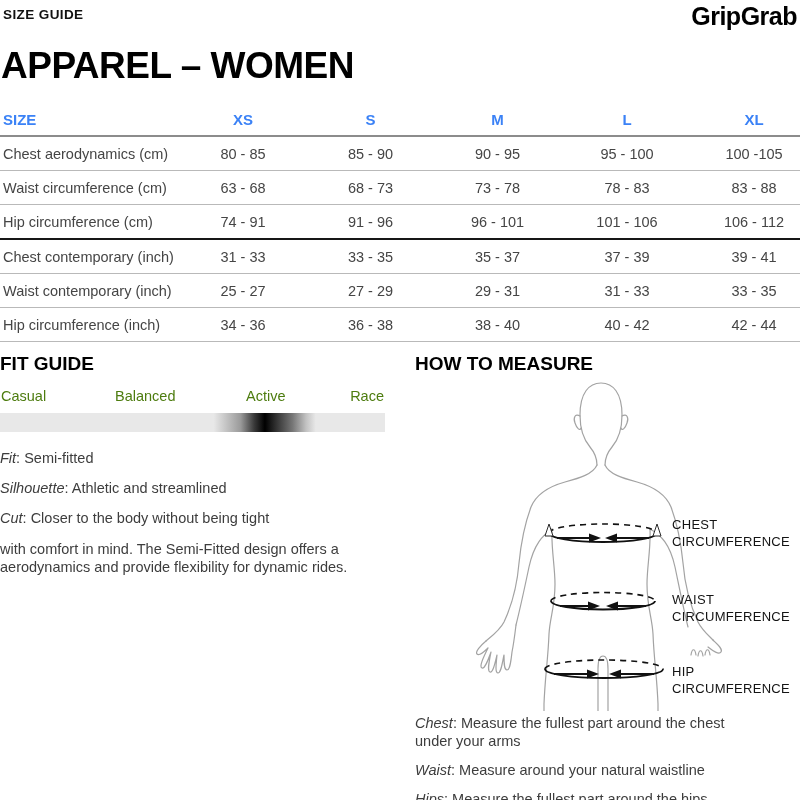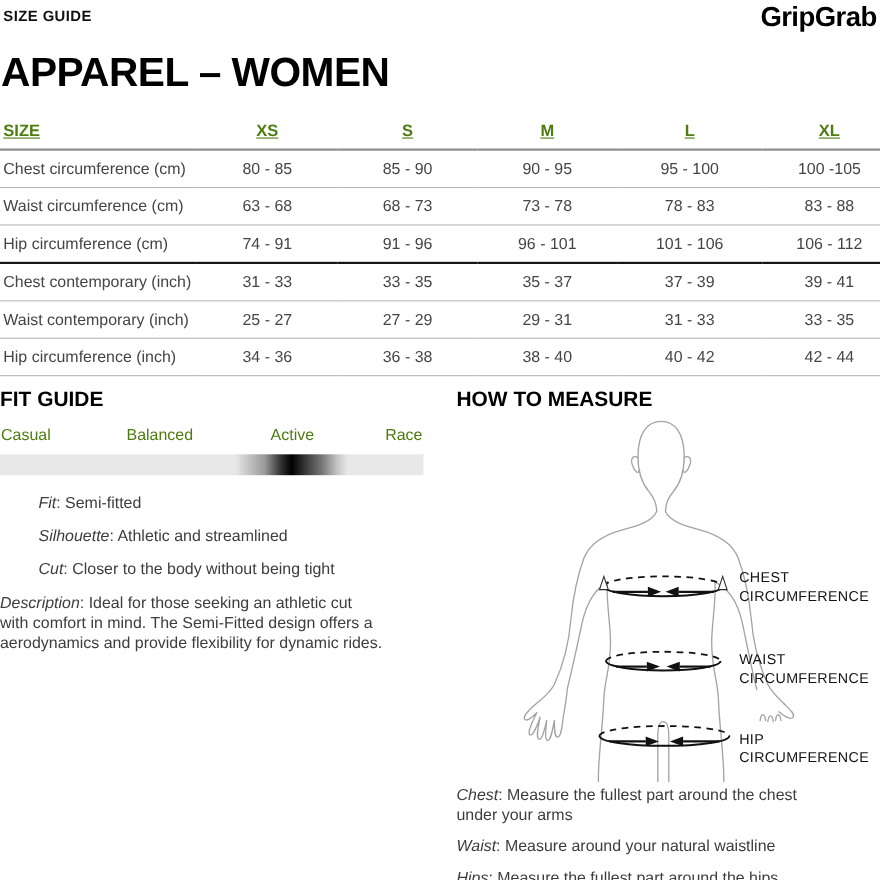--- a/index.html
+++ b/index.html
@@ -6,39 +6,39 @@
   .page{position:relative;width:800px;height:800px;background:#fff;overflow:hidden;
         font-family:"Liberation Sans",sans-serif;color:#1a1a1a;}
   .eyebrow{position:absolute;left:3px;top:7px;font-size:13.5px;font-weight:600;letter-spacing:.4px;color:#111;}
   .brand{position:absolute;right:3px;top:2px;font-size:25px;font-weight:800;letter-spacing:-.5px;color:#000;}
   .title{position:absolute;left:1px;top:45px;font-size:37px;font-weight:900;letter-spacing:-.5px;color:#000;}
 
   
   table.size{position:absolute;left:0;top:104px;width:800px;border-collapse:collapse;table-layout:fixed;}
   table.size col.c0{width:179px}table.size col.c1{width:128px}table.size col.c2{width:127px}
   table.size col.c3{width:127px}table.size col.c4{width:132px}table.size col.c5{width:107px}
-  table.size th{font-size:15px;font-weight:700;color:#4d7c0f;height:29px;vertical-align:middle;text-decoration:underline;}
+  table.size th{font-size:15px;font-weight:700;color:#3b82f6;height:29px;vertical-align:middle;}
   table.size td{font-size:14.5px;color:#454545;height:31px;vertical-align:middle;}
   table.size th:first-child,table.size td:first-child{text-align:left;padding-left:3px;}
   table.size th:not(:first-child),table.size td:not(:first-child){text-align:center;}
   table.size th:last-child,table.size td:last-child{padding-left:16px;}
   table.size thead tr{border-bottom:2px solid #8c8c8c;}
   table.size tbody tr{border-bottom:1px solid #b9b9b9;}
   table.size tbody tr.unit-break{border-bottom:2px solid #161616;}
 
   
   .fit-section{position:absolute;left:0;top:354px;width:386px;}
   .sec-heading{font-size:19px;font-weight:800;color:#000;line-height:19px;}
   .fit-labels{position:relative;height:15px;margin-top:16px;font-size:14.5px;color:#4d7c0f;}
   .fit-labels span{position:absolute;top:0;line-height:15px;}
   .fl-0{left:1px}.fl-1{left:115px}.fl-2{left:246px}.fl-3{right:2px}
   .fit-bar{margin-top:9px;width:385px;height:19px;
     background:linear-gradient(90deg,#e8e8e8 0%,#e8e8e8 55.5%,#9a9a9a 62.5%,#3a3a3a 66%,#000 68.8%,#2e2e2e 71.5%,#777 76%,#c2c2c2 79.5%,#e8e8e8 82%,#e8e8e8 100%);}
   .fit-details{margin-top:18px;font-size:14.5px;color:#3d3d3d;}
-  .fit-line{margin-bottom:14px;line-height:16px;padding-left:35px;}
+  .fit-line{margin-bottom:14px;line-height:16px;}
   .fit-line i,.note i,.desc i{font-style:italic;color:#3d3d3d;}
   .desc{font-size:14.5px;color:#3d3d3d;line-height:18px;margin-top:3px;}
   .desc div{line-height:18px;}
 
   
   .htm-section{position:absolute;left:415px;top:354px;width:385px;}
   .diagram{position:absolute;left:440px;top:371px;}
   .notes{position:absolute;left:415px;top:714px;width:385px;font-size:14.5px;color:#3d3d3d;}
   .note{margin-bottom:11px;line-height:18px;}
   .note div:empty{display:none;}
@@ -75,21 +75,21 @@
         <th>SIZE</th>
         <th>XS</th>
         <th>S</th>
         <th>M</th>
         <th>L</th>
         <th>XL</th>
       </tr>
     </thead>
     <tbody>
       <tr>
-        <td>Chest circumference (cm)</td>
+        <td>Chest aerodynamics (cm)</td>
         <td>80 - 85</td>
         <td>85 - 90</td>
         <td>90 - 95</td>
         <td>95 - 100</td>
         <td>100 -105</td>
       </tr>
       <tr>
         <td>Waist circumference (cm)</td>
         <td>63 - 68</td>
         <td>68 - 73</td>
@@ -139,21 +139,20 @@
       <span class="fl-1">Balanced</span>
       <span class="fl-2">Active</span>
       <span class="fl-3">Race</span>
     </div>
     <div class="fit-bar"></div>
     <div class="fit-details">
       <div class="fit-line"><i>Fit</i><span>: Semi-fitted</span></div>
       <div class="fit-line"><i>Silhouette</i><span>: Athletic and streamlined</span></div>
       <div class="fit-line"><i>Cut</i><span>: Closer to the body without being tight</span></div>
       <div class="desc">
-        <div><i>Description</i><span>: Ideal for those seeking an athletic cut</span></div>
         <div>with comfort in mind. The Semi-Fitted design offers a</div>
         <div>aerodynamics and provide flexibility for dynamic rides.</div>
       </div>
     </div>
   </div>
 
   <div class="htm-section">
     <div class="sec-heading">HOW TO MEASURE</div>
   </div>
 

